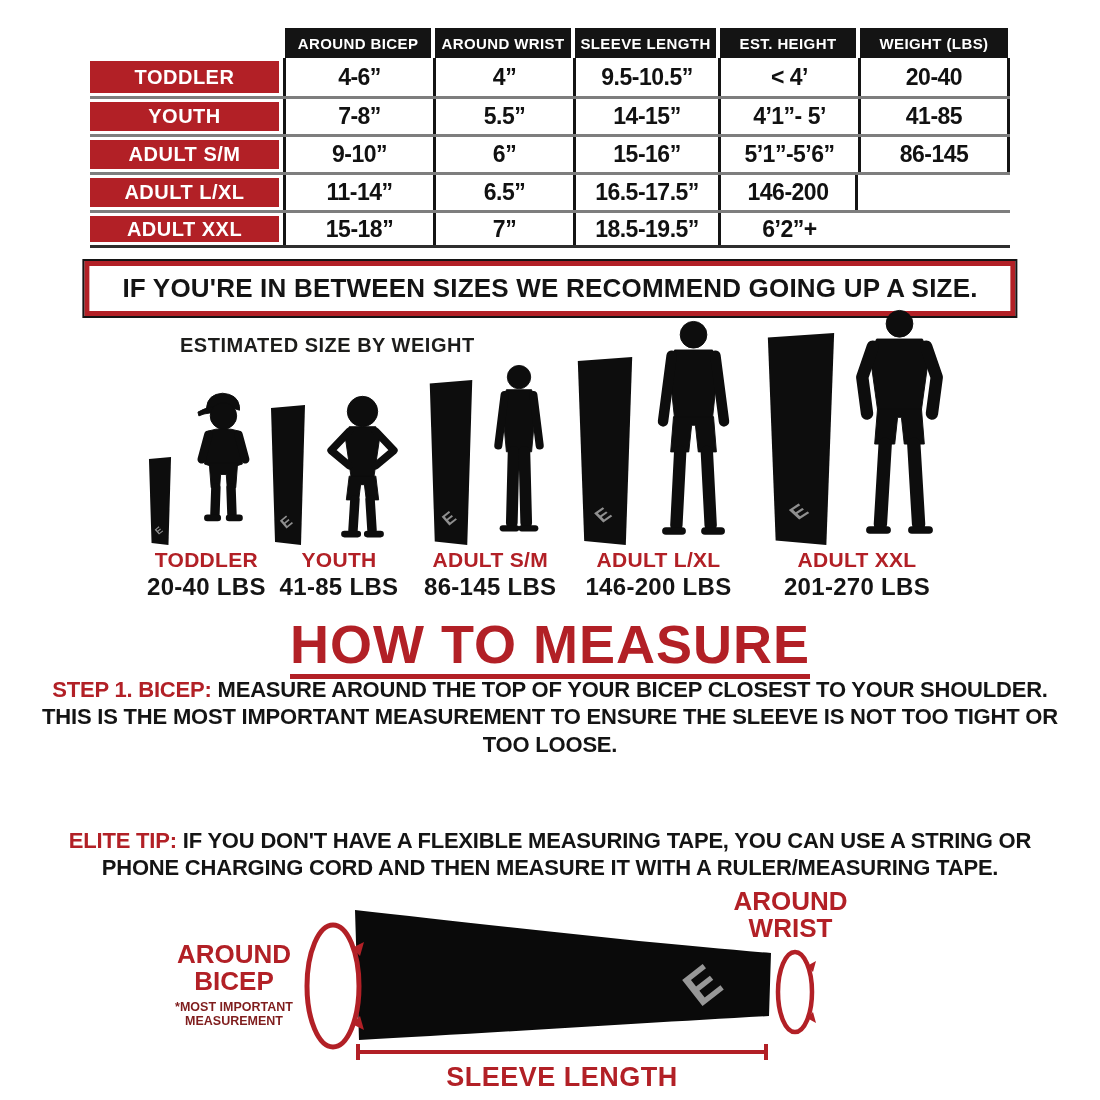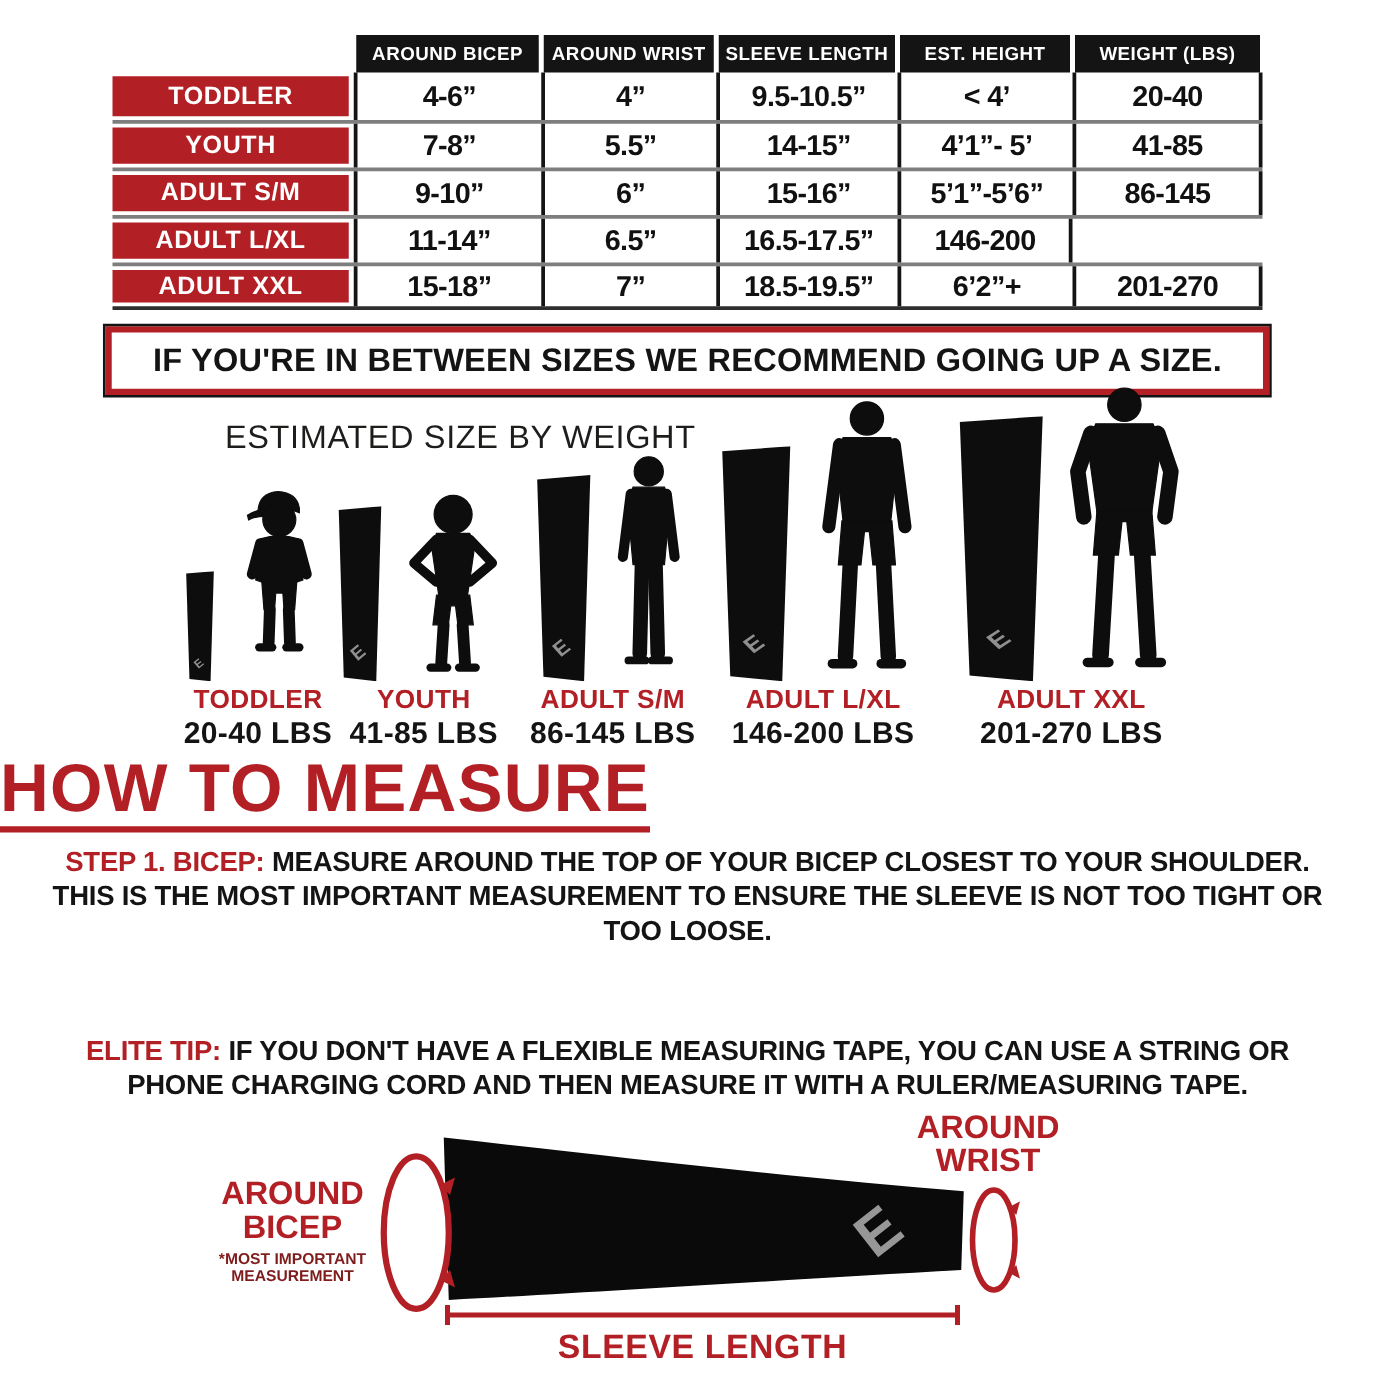--- a/index.html
+++ b/index.html
@@ -39,34 +39,34 @@
   .banner {
     position:absolute; top:261px; left:550px; transform:translateX(-50%);
     border:5px solid #B22026; outline:2px solid #141414;
     padding:7px 33px; white-space:nowrap; background:#fff;
     font-size:26px; font-weight:800; letter-spacing:.2px; color:#141414;
   }
 
   
   .esbw-title {
     position:absolute; left:180px; top:334px;
-    font-size:26px; font-weight:400; letter-spacing:.5px; color:#1D1D1B;
+    font-size:20px; font-weight:700; letter-spacing:.5px; color:#1D1D1B;
   }
   .size-group { position:absolute; display:flex; flex-direction:column; align-items:center; }
   .figure-row { display:flex; align-items:flex-end; gap:7px; }
   .group-name { color:#B22026; font-size:21px; font-weight:800; letter-spacing:.3px; margin-top:3px; white-space:nowrap; }
   .group-weight { color:#141414; font-size:24px; font-weight:800; letter-spacing:.3px; margin-top:1px; white-space:nowrap; }
   .g-toddler { left:147px; bottom:499px; }
   .g-youth   { left:268px; bottom:499px; }
   .g-sm      { left:424px; bottom:499px; }
   .g-lxl     { left:573px; bottom:499px; }
   .g-xxl     { left:762px; bottom:499px; }
 
   
-  .htm-title-wrap { position:absolute; top:603px; left:0; width:1100px; text-align:left; }
+  .htm-title-wrap { position:absolute; top:616px; left:0; width:1100px; text-align:center; }
   .htm-title {
     display:inline-block; color:#B22026; font-size:54px; font-weight:800;
     letter-spacing:1px; border-bottom:5px solid #B22026; padding-bottom:1px; line-height:1.05;
   }
   .step { position:absolute; left:30px; width:1040px; text-align:center;
           font-size:22px; font-weight:800; line-height:1.24; color:#141414; letter-spacing:-.2px; }
   .step .lead { color:#B22026; }
   .step-1 { top:676px; }
   .step-2 { top:762px; }
   .step-3 { top:827px; }
@@ -142,21 +142,20 @@
       <div class="td">6.5”</div>
       <div class="td">16.5-17.5”</div>
       <div class="td last">146-200</div>
     </div>
     <div class="trow data">
       <div class="tlabel">ADULT XXL</div>
       <div class="td">15-18”</div>
       <div class="td">7”</div>
       <div class="td">18.5-19.5”</div>
       <div class="td">6’2”+</div>
-      <div class="td last">201-270</div>
     </div>
   </div>
 
   <div class="banner">IF YOU'RE IN BETWEEN SIZES WE RECOMMEND GOING UP A SIZE.</div>
 
   <div class="esbw-title">ESTIMATED SIZE BY WEIGHT</div>
 
   <div class="size-group g-toddler">
     <div class="figure-row">
       <svg width="26" height="88" viewBox="0 0 40 140" preserveAspectRatio="none">

